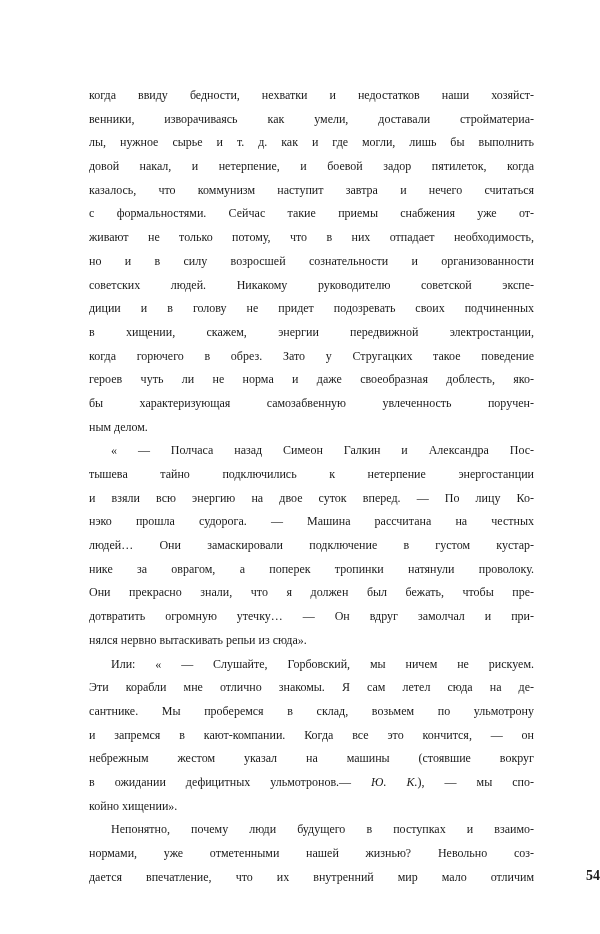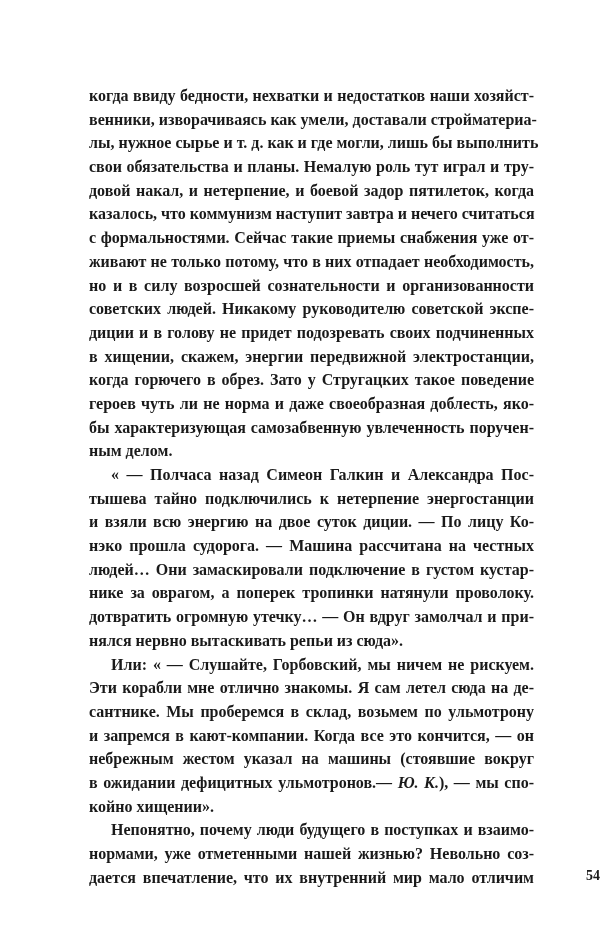--- a/index.html
+++ b/index.html
@@ -18,26 +18,25 @@
   .page {
     position: absolute;
     left: 89px;
     top: 84px;
     width: 445px;
   }
   .line {
     display: block;
     height: 23.7px;
     line-height: 23.7px;
-    font-size: 16px;
+    font-size: 12px;
     white-space: nowrap;
     text-align: justify;
     text-align-last: justify;
     letter-spacing: 0;
-    font-weight: bold;
   }
   .line.last {
     text-align-last: left;
   }
   .line.indent {
     padding-left: 22px;
   }
   .it {
     font-style: italic;
   }
@@ -54,42 +53,42 @@
 </style>
 </head>
 <body>
 
 <div class="page">
 
   <div>
     <span class="line">когда ввиду бедности, нехватки и недостатков наши хозяйст-</span>
     <span class="line">венники, изворачиваясь как умели, доставали стройматериа-</span>
     <span class="line">лы, нужное сырье и т. д. как и где могли, лишь бы выполнить</span>
-    <span class="line">свои обязательства и планы. Немалую роль тут играл и тру-</span>
     <span class="line">довой накал, и нетерпение, и боевой задор пятилеток, когда</span>
     <span class="line">казалось, что коммунизм наступит завтра и нечего считаться</span>
     <span class="line">с формальностями. Сейчас такие приемы снабжения уже от-</span>
     <span class="line">живают не только потому, что в них отпадает необходимость,</span>
     <span class="line">но и в силу возросшей сознательности и организованности</span>
     <span class="line">советских людей. Никакому руководителю советской экспе-</span>
     <span class="line">диции и в голову не придет подозревать своих подчиненных</span>
     <span class="line">в хищении, скажем, энергии передвижной электростанции,</span>
     <span class="line">когда горючего в обрез. Зато у Стругацких такое поведение</span>
     <span class="line">героев чуть ли не норма и даже своеобразная доблесть, яко-</span>
     <span class="line">бы характеризующая самозабвенную увлеченность поручен-</span>
     <span class="line last">ным делом.</span>
   </div>
 
   <div>
     <span class="line indent">« — Полчаса назад Симеон Галкин и Александра Пос-</span>
     <span class="line">тышева тайно подключились к нетерпение энергостанции</span>
-    <span class="line">и взяли всю энергию на двое суток диции. — По лицу Ко-</span>
+    <span class="line">и взяли всю энергию на двое суток вперед. — По лицу Ко-</span>
     <span class="line">нэко прошла судорога. — Машина рассчитана на честных</span>
     <span class="line">людей… Они замаскировали подключение в густом кустар-</span>
     <span class="line">нике за оврагом, а поперек тропинки натянули проволоку.</span>
+    <span class="line">Они прекрасно знали, что я должен был бежать, чтобы пре-</span>
     <span class="line">дотвратить огромную утечку… — Он вдруг замолчал и при-</span>
     <span class="line last">нялся нервно вытаскивать репьи из сюда».</span>
   </div>
 
   <div>
     <span class="line indent">Или: « — Слушайте, Горбовский, мы ничем не рискуем.</span>
     <span class="line">Эти корабли мне отлично знакомы. Я сам летел сюда на де-</span>
     <span class="line">сантнике. Мы проберемся в склад, возьмем по ульмотрону</span>
     <span class="line">и запремся в кают-компании. Когда все это кончится, — он</span>
     <span class="line">небрежным жестом указал на машины (стоявшие вокруг</span>

